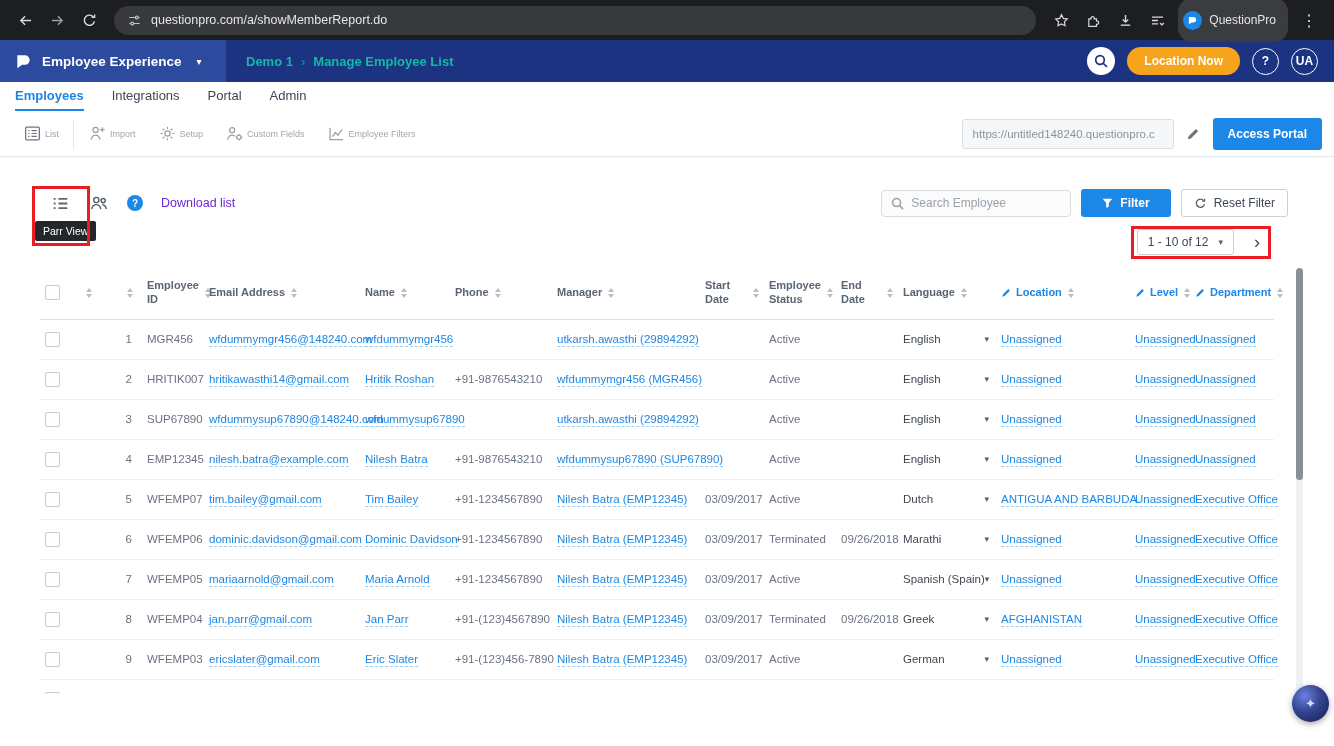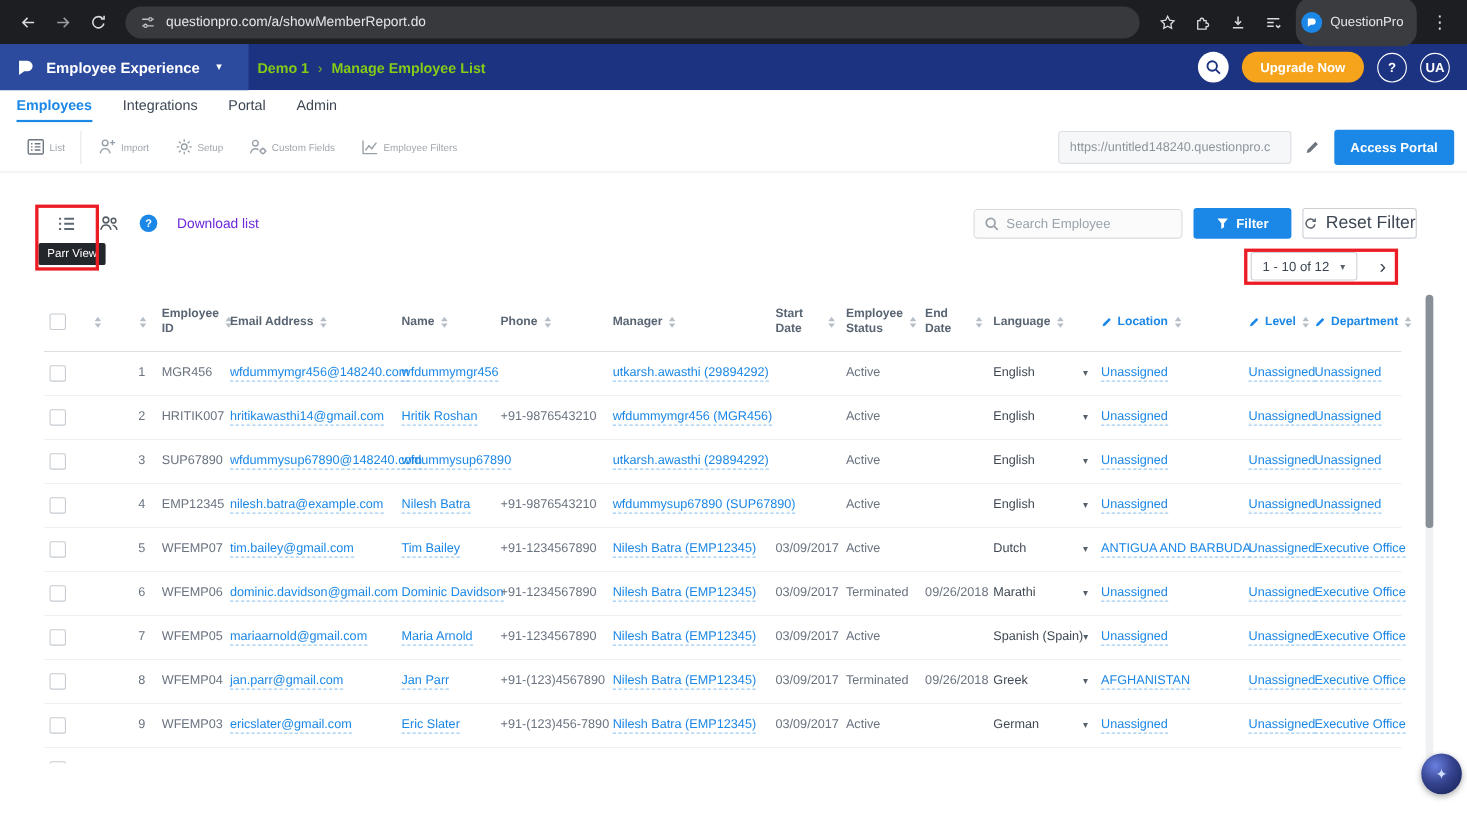--- a/index.html
+++ b/index.html
@@ -21,21 +21,21 @@
 .chip-logo svg{width:11px;height:11px}
 .chip-label{color:#e4e6e9;font-size:12px;white-space:nowrap}
 
 
 .app-header{height:42px;background:#1b3380;display:flex;align-items:center}
 .product-switcher{width:226px;height:100%;background:#2c4a9e;display:flex;align-items:center;gap:9px;padding:0 14px;cursor:pointer;flex:none}
 .qp-logo{color:#fff;display:flex;flex:none}
 .qp-logo svg{width:19px;height:19px}
 .product-name{color:#fff;font-size:13.5px;font-weight:bold;white-space:nowrap}
 .ps-caret{color:#fff;font-size:10px;margin-left:6px}
-.breadcrumb{display:flex;align-items:center;gap:8px;margin-left:8px;color:#84cc16;font-size:13px;font-weight:bold;white-space:nowrap}
+.breadcrumb{display:flex;align-items:center;gap:8px;margin-left:20px;color:#14b8a6;font-size:13px;font-weight:bold;white-space:nowrap}
 .bc-sep{font-weight:normal;opacity:.85}
 .header-right{margin-left:auto;display:flex;align-items:center;gap:12px;padding-right:16px}
 .h-search{width:28px;height:28px;border-radius:50%;background:#fff;display:flex;align-items:center;justify-content:center;color:#1b3380;cursor:pointer;flex:none}
 .h-search svg{width:14px;height:14px}
 .upgrade-btn{background:#f7a41d;border:none;color:#fff;font-weight:bold;font-size:12px;padding:7px 17px;border-radius:15px;font-family:inherit;cursor:pointer;white-space:nowrap}
 .h-circle{width:27px;height:27px;border-radius:50%;border:1.5px solid #fff;display:flex;align-items:center;justify-content:center;color:#fff;font-size:12px;font-weight:bold;cursor:pointer;flex:none}
 
 
 .nav-tabs{height:29px;background:#fff;display:flex;align-items:stretch;gap:28px;padding:0 15px}
 .nav-tab{font-size:13px;color:#3d4754;display:flex;align-items:center;border-bottom:2px solid transparent;cursor:pointer}
@@ -69,21 +69,21 @@
 .download-link{color:#6d28d9;font-size:12.5px;text-decoration:none;cursor:pointer}
 .lt-right{margin-left:auto;display:flex;align-items:center;gap:10px}
 .search-box{width:190px;height:27px;border:1px solid #d7dbdf;border-radius:4px;background:#fbfbfc;display:flex;align-items:center;padding:0 9px;gap:7px}
 .search-ic{width:13px;height:13px;color:#9aa2aa;display:flex;flex:none}
 .search-ic svg{width:13px;height:13px}
 .search-input{border:none;background:transparent;outline:none;font-size:12px;color:#3d4754;width:100%;font-family:inherit}
 .search-input::placeholder{color:#9aa2aa}
 .filter-btn{background:#1B87E6;border:none;color:#fff;font-size:12px;font-weight:bold;height:28px;padding:0 21px;border-radius:3px;display:flex;align-items:center;gap:7px;font-family:inherit;cursor:pointer}
 .filter-ic{width:11px;height:11px;display:flex;color:#fff}
 .filter-ic svg{width:11px;height:11px}
-.reset-btn{background:#fff;border:1px solid #ccd1d6;color:#3d4754;font-size:16px;height:28px;padding:0 0;border-radius:3px;display:flex;align-items:center;gap:7px;font-family:inherit;cursor:pointer}
+.reset-btn{background:#fff;border:1px solid #ccd1d6;color:#3d4754;font-size:12px;height:28px;padding:0 12px;border-radius:3px;display:flex;align-items:center;gap:7px;font-family:inherit;cursor:pointer}
 .reset-ic{width:13px;height:13px;color:#555d66;display:flex}
 .reset-ic svg{width:13px;height:13px}
 
 
 .pagination-row{display:flex;align-items:center;justify-content:flex-end;padding-right:70px;margin-top:12px;gap:16px;height:26px}
 .page-pill{border:1px solid #ccd1d6;border-radius:3px;height:26px;display:flex;align-items:center;gap:10px;padding:0 10px;font-size:12px;color:#3d4754;background:#fff;cursor:pointer}
 .page-caret{font-size:9px;color:#5a636b}
 .page-next{font-size:18px;color:#3d4754;line-height:1;cursor:pointer;padding:0 4px}
 
 
@@ -206,21 +206,21 @@
     </div>
     <div class="header-right">
       <span class="h-search">
           <span style="display:flex">
             <svg viewBox="0 0 14 14">
               <circle cx="6" cy="6" r="4.3" fill="none" stroke="currentColor" stroke-width="1.7"></circle>
               <path d="M9.3 9.3L13 13" stroke="currentColor" stroke-width="1.7"></path>
             </svg>
           </span>
         </span>
-      <button class="upgrade-btn">Upgrade Now</button>
+      <button class="upgrade-btn">Location Now</button>
       <span class="h-circle">?</span>
       <span class="h-circle">UA</span>
     </div>
   </div>
 
   <div class="nav-tabs">
       <span class="nav-tab active">Employees</span>
       <span class="nav-tab">Integrations</span>
       <span class="nav-tab">Portal</span>
       <span class="nav-tab">Admin</span>

